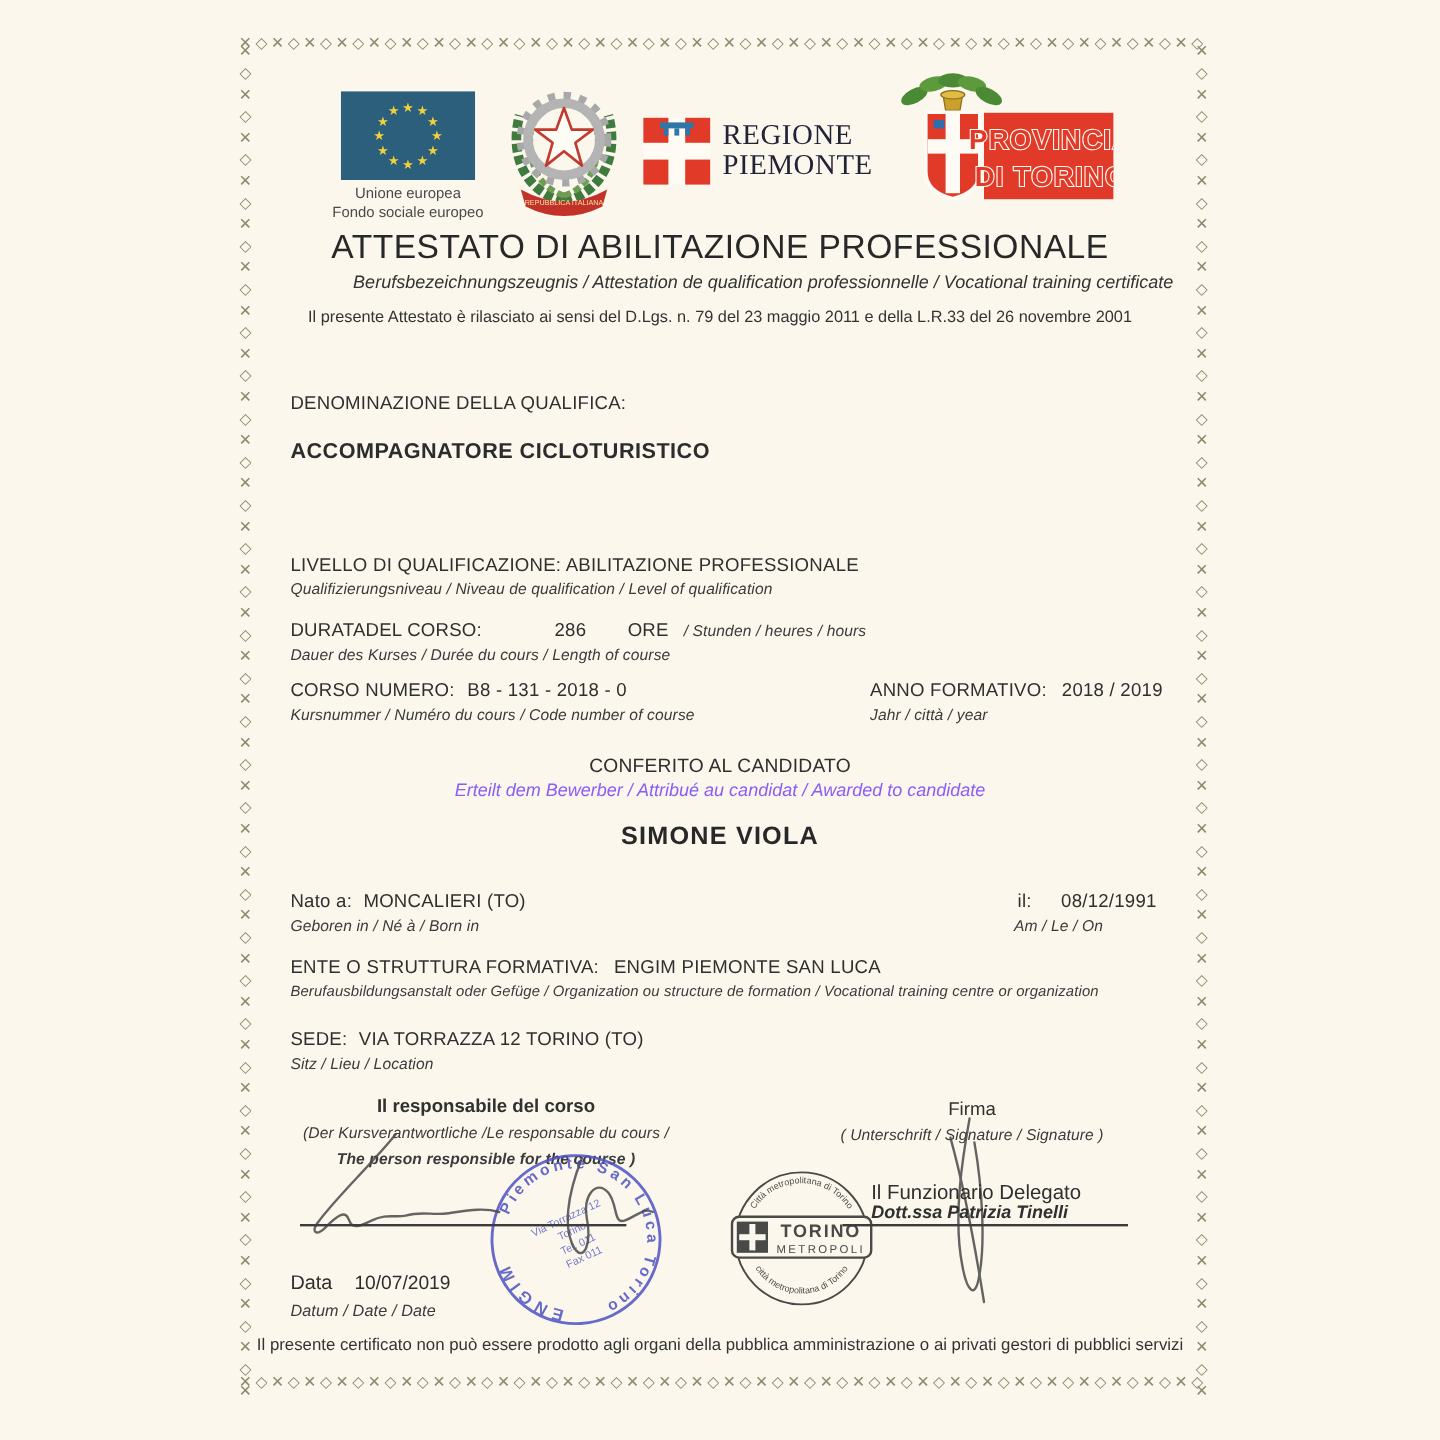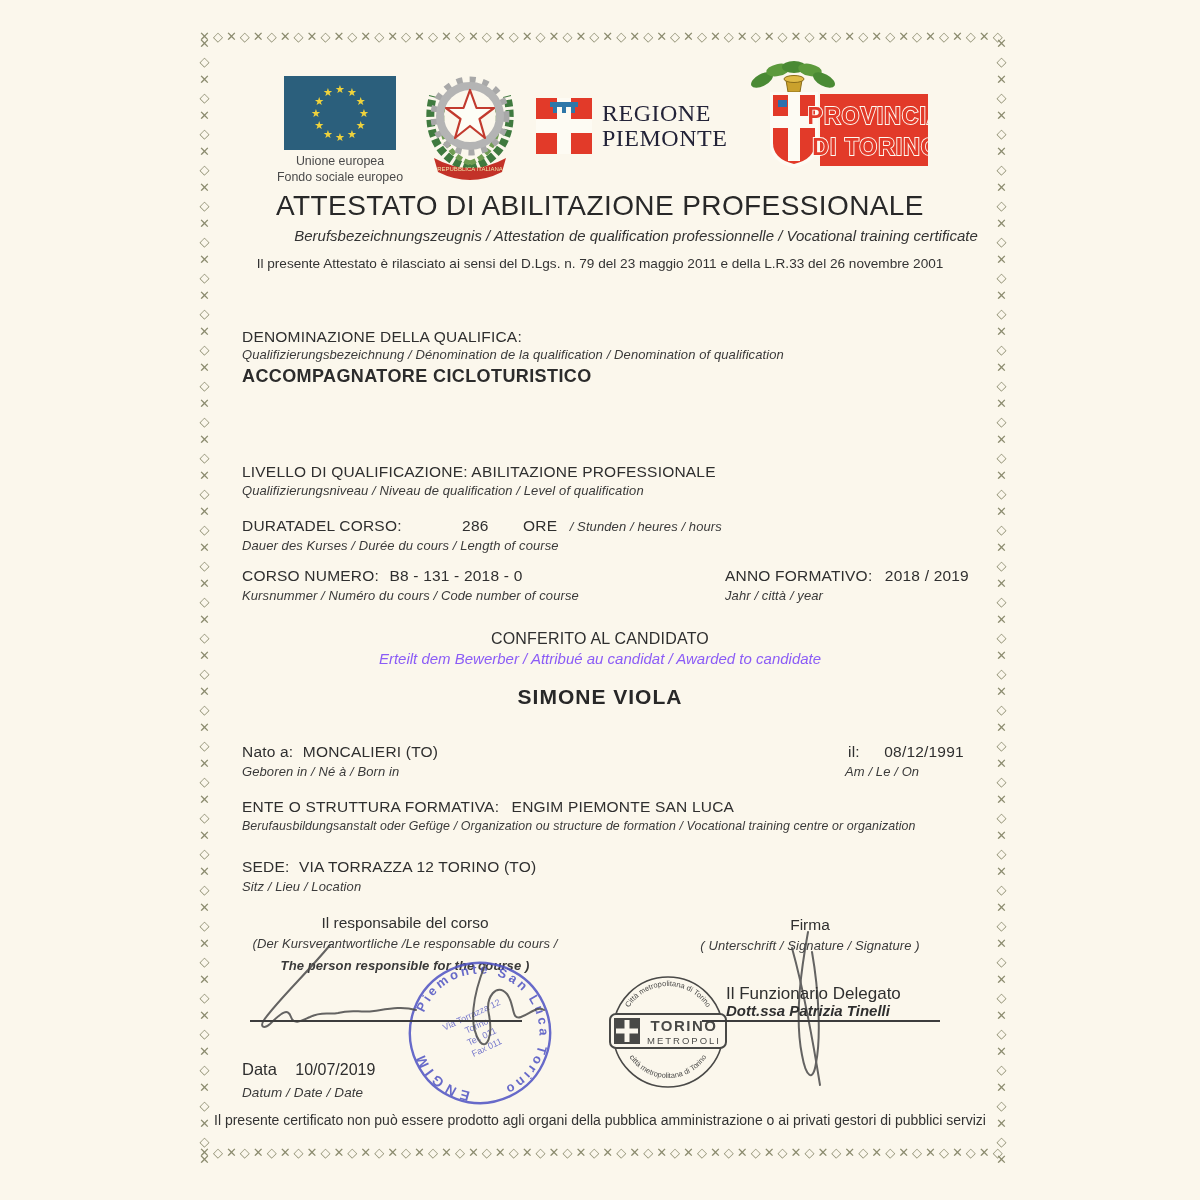--- a/index.html
+++ b/index.html
@@ -129,21 +129,20 @@
         <text x="156" y="97">DI TORINO</text>
       </g>
     </svg>
   </div>
 
   <div class="abs c title" style="top:190px;">ATTESTATO DI ABILITAZIONE PROFESSIONALE</div>
   <div class="abs c subtitle" style="top:227px;margin-left:36px;">Berufsbezeichnungszeugnis / Attestation de qualification professionnelle / Vocational training certificate</div>
   <div class="abs c law" style="top:256px;">Il presente Attestato è rilasciato ai sensi del D.Lgs. n. 79 del 23 maggio 2011 e della L.R.33 del 26 novembre 2001</div>
 
   <div class="abs lbl" style="left:242px;top:328px;">DENOMINAZIONE DELLA QUALIFICA:</div>
-  <div class="abs tr" style="left:242px;top:347px;">Qualifizierungsbezeichnung / Dénomination  de la qualification / Denomination of qualification</div>
   <div class="abs bigval" style="left:242px;top:366px;">ACCOMPAGNATORE CICLOTURISTICO</div>
 
   <div class="abs lbl" style="left:242px;top:463px;">LIVELLO DI QUALIFICAZIONE: ABILITAZIONE PROFESSIONALE</div>
   <div class="abs tr" style="left:242px;top:483px;">Qualifizierungsniveau / Niveau de qualification / Level of qualification</div>
 
   <div class="abs" style="left:242px;top:517px;">
     <span class="lbl">DURATADEL CORSO:</span>
     <span class="lbl" style="margin-left:56px;">286</span>
     <span class="lbl" style="margin-left:30px;">ORE</span>
     <span class="tr" style="margin-left:8px;">/ Stunden / heures / hours</span>
@@ -182,21 +181,21 @@
   </div>
   <div class="abs tr tr2" style="left:242px;top:819px;">Berufausbildungsanstalt oder Gefüge / Organization ou structure de formation / Vocational training centre or organization</div>
 
   <div class="abs" style="left:242px;top:858px;">
     <span class="lbl">SEDE:</span>
     <span class="lbl" style="margin-left:5px;">VIA TORRAZZA 12  TORINO (TO)</span>
   </div>
   <div class="abs tr" style="left:242px;top:879px;">Sitz / Lieu / Location</div>
 
   <div class="abs" style="left:240px;top:914px;width:330px;text-align:center;">
-    <div style="font-size:15.5px;">Il responsabile del corso</div>
+    <div style="font-size:15.5px;font-weight:bold;">Il responsabile del corso</div>
     <div class="tr" style="margin-top:4px;">(Der Kursverantwortliche /Le responsable du cours /</div>
     <div class="tr" style="margin-top:7px;font-weight:bold;">The person responsible for the course )</div>
   </div>
   <div class="abs" style="left:700px;top:916px;width:220px;text-align:center;">
     <div style="font-size:15.5px;">Firma</div>
     <div class="tr" style="margin-top:4px;">( Unterschrift / Signature / Signature )</div>
   </div>
 
   <svg class="abs stamp" style="left:405px;top:958px;transform:rotate(-25deg);" width="150" height="150" viewBox="0 0 150 150">
     <defs>

